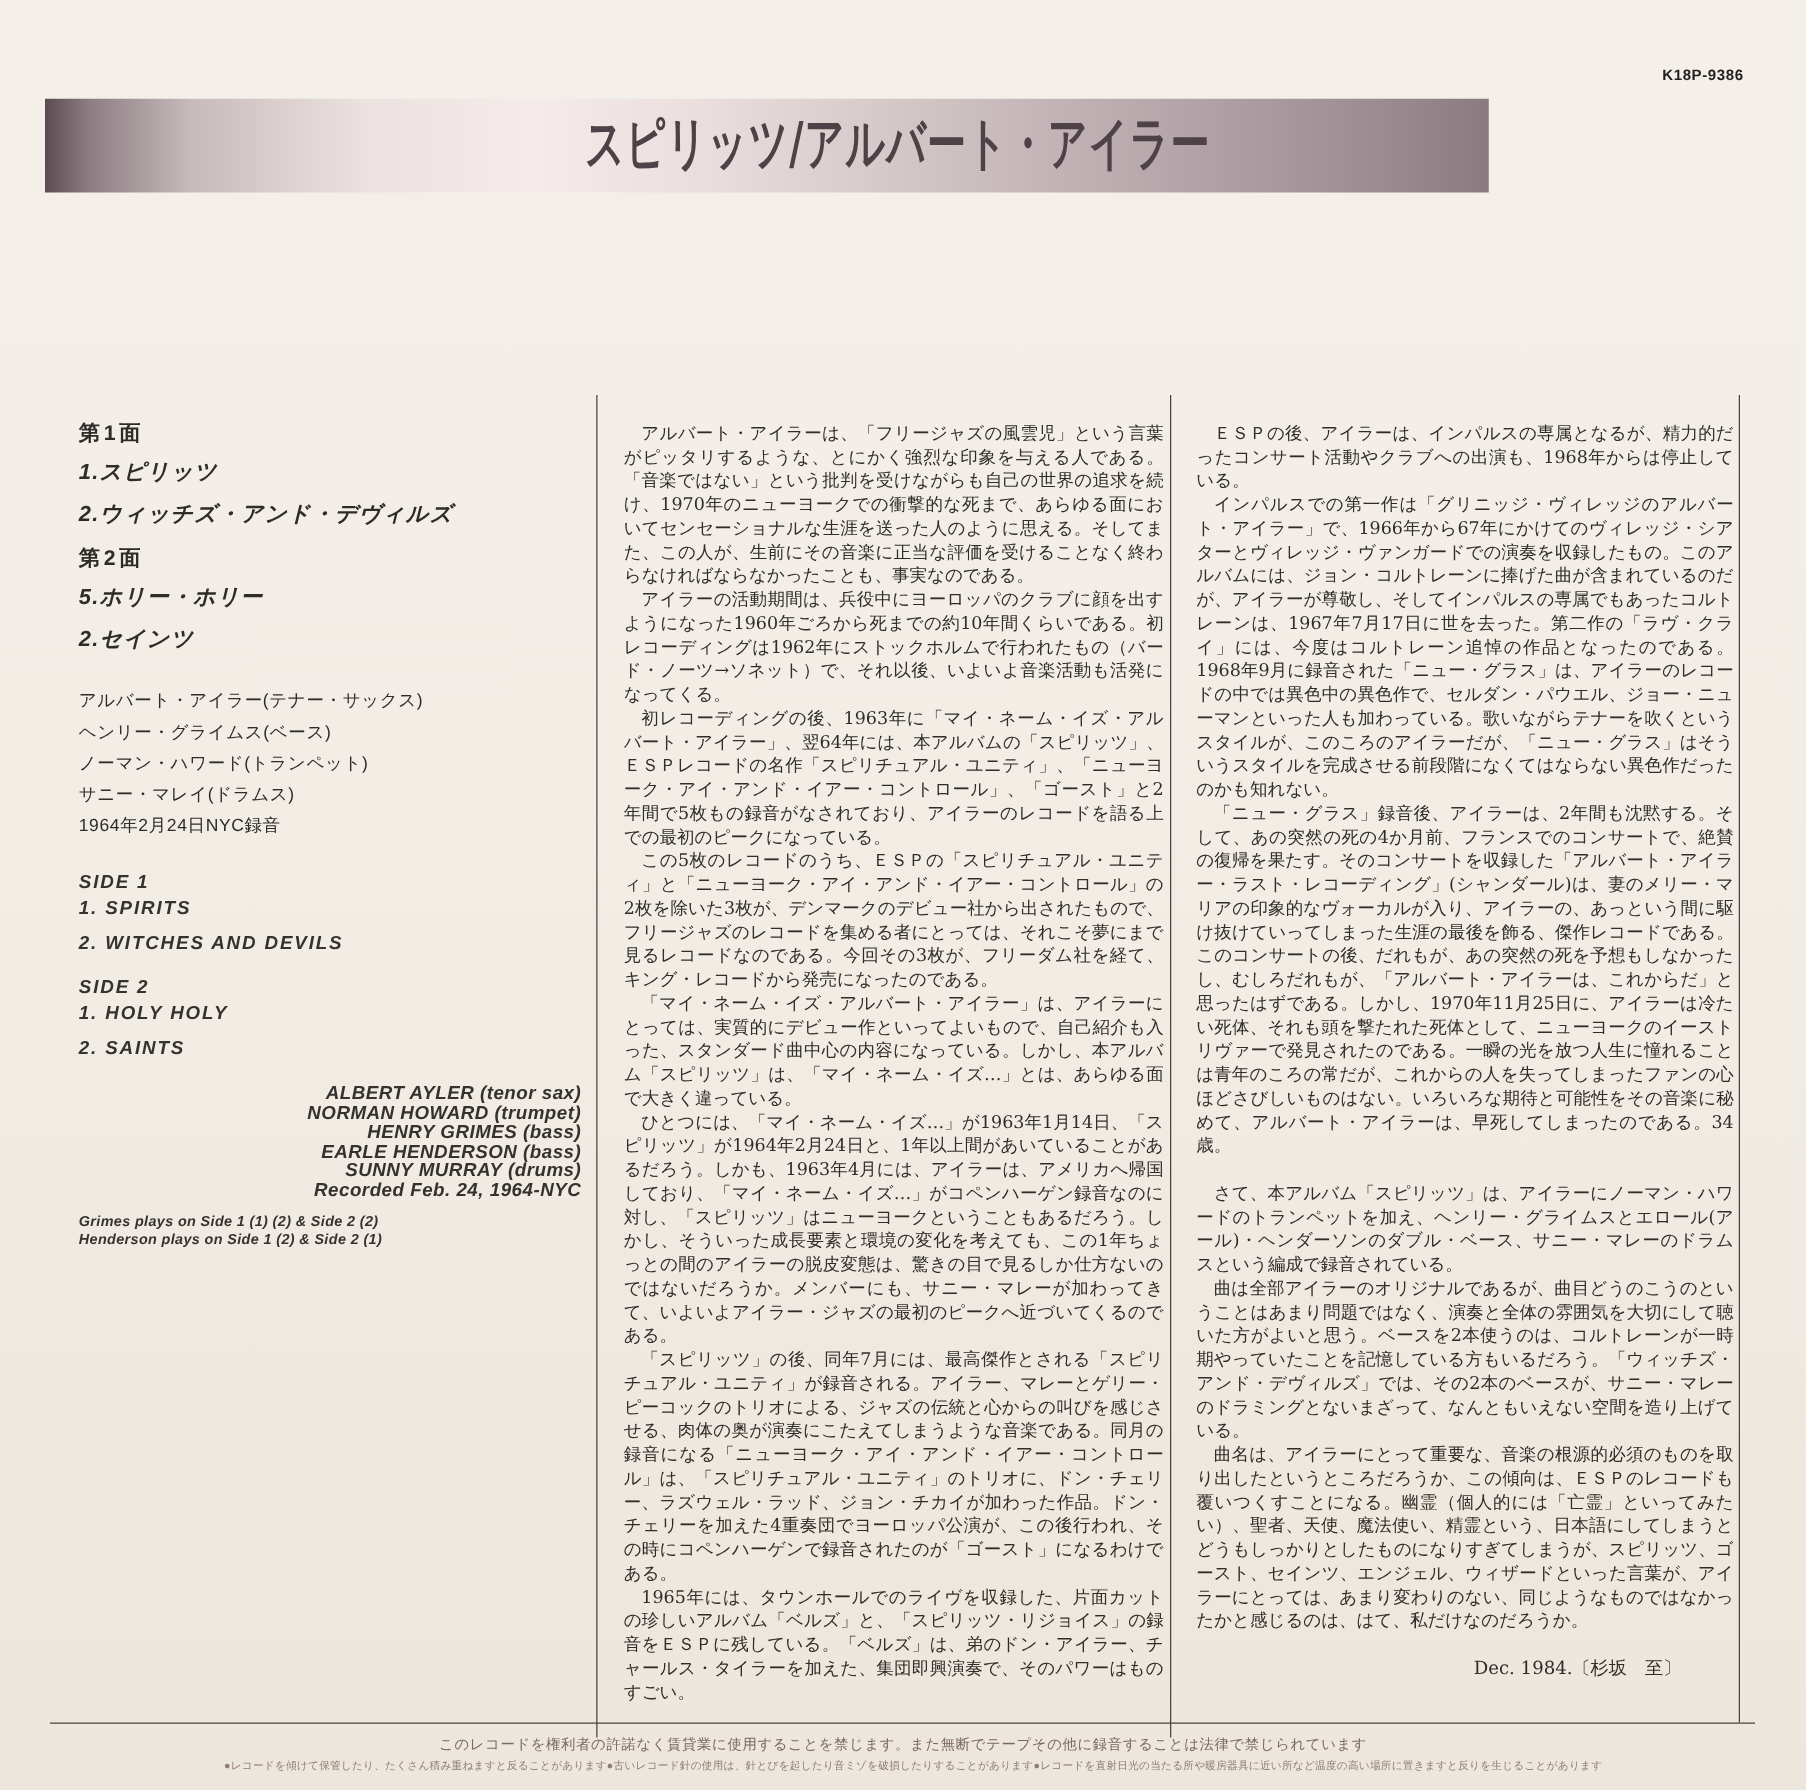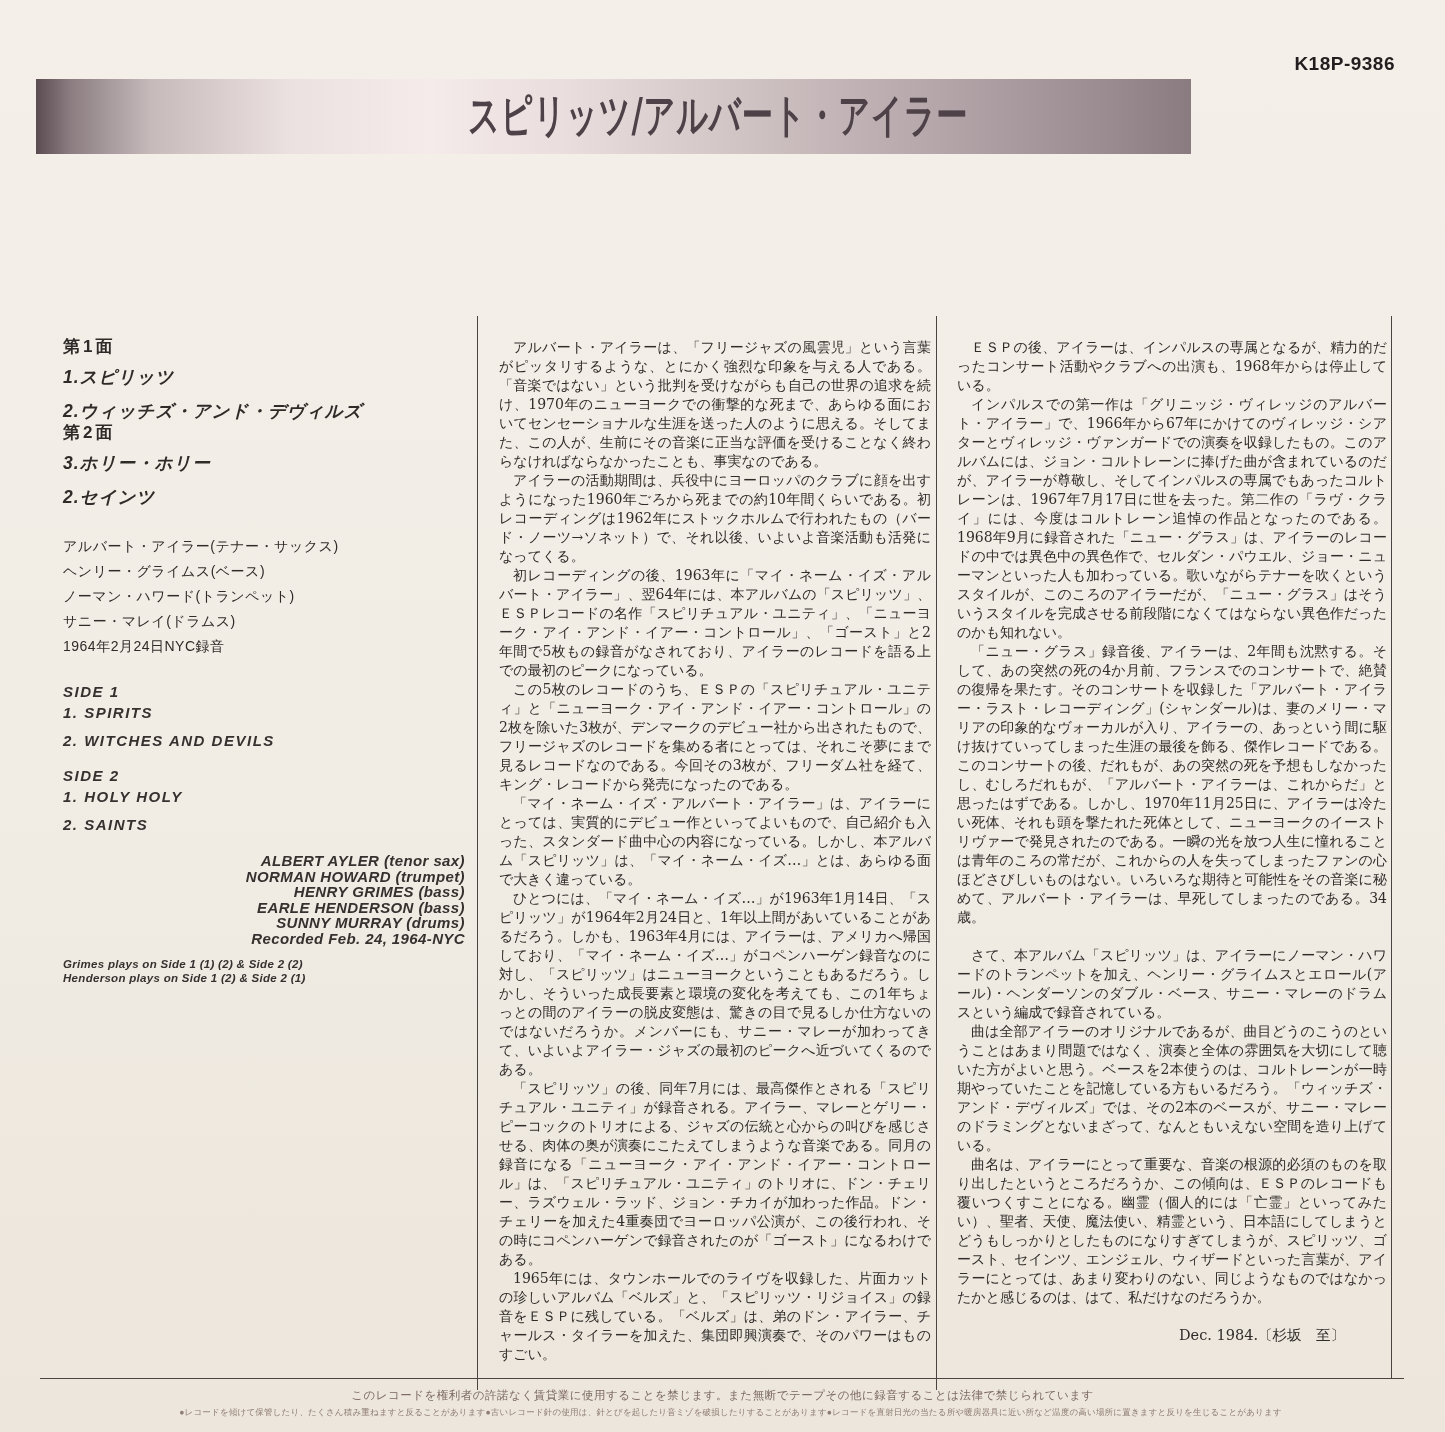--- a/index.html
+++ b/index.html
@@ -4,21 +4,21 @@
 <style>
   html,body { margin:0; padding:0; }
   .page {
     position:relative; width:1445px; height:1432px; overflow:hidden;
     background: linear-gradient(180deg,#f4f0e9 0%, #f1ece4 55%, #ece6dc 100%);
     font-family:"DejaVu Serif", serif; color:#2f2b29;
   }
   .catalog {
     position:absolute; top:53px; right:50px;
     font-family:"Liberation Sans", sans-serif; font-weight:bold;
-    font-size:19px; letter-spacing:.5px; color:#221d1e;
+    font-size:12px; letter-spacing:.5px; color:#221d1e;
   }
   .banner {
     position:absolute; left:36px; top:79px; width:1155px; height:75px;
     background: linear-gradient(90deg,
       #5a4c51 0%, #8b7d81 3%, #c7babb 10%, #ece1e1 22%, #f4ebea 34%,
       #eadddd 46%, #d6c9c9 58%, #c2b4b6 70%, #ab9da1 83%, #998b8f 93%, #897b80 100%);
   }
   .banner-title {
     position:absolute; left:432px; top:50%;
     transform:translateY(-52%) scaleX(0.68); transform-origin:left center;
@@ -35,21 +35,21 @@
   
   .col-left { position:absolute; left:63px; top:336px; width:402px; }
   .jp-heading {
     font-family:"Liberation Sans", sans-serif; font-weight:bold;
     font-size:17px; letter-spacing:3px; line-height:22px;
   }
   .jp-track {
     font-family:"Liberation Sans", sans-serif; font-weight:bold; font-style:italic;
     font-size:17.5px; letter-spacing:1px; line-height:22px;
   }
-  .mt10 { margin-top:8px; } .mt14 { margin-top:12px; } .mt16 { }
+  .mt10 { margin-top:8px; } .mt14 { margin-top:12px; } .mt16 { margin-top:14px; }
   .jp-personnel { margin-top:26px; }
   .jp-person {
     font-family:"Liberation Sans", sans-serif; font-size:14px;
     line-height:25px; letter-spacing:.5px;
   }
   .en-block { margin-top:22px; }
   .en-heading, .en-track {
     font-family:"Liberation Sans", sans-serif; font-style:italic; font-weight:600;
     font-size:15px; letter-spacing:1.5px; line-height:21px; color:#35312f;
   }
@@ -104,21 +104,21 @@
   <div class="rule-v rule-v1"></div>
   <div class="rule-v rule-v2"></div>
   <div class="rule-v rule-v3"></div>
   <div class="rule-h"></div>
 
   <div class="col-left">
     <div class="jp-heading">第1面</div>
     <div class="jp-track mt10">1.スピリッツ</div>
     <div class="jp-track mt14">2.ウィッチズ・アンド・デヴィルズ</div>
     <div class="jp-heading mt16">第2面</div>
-    <div class="jp-track mt10">3.ホリー・ホリー</div>
+    <div class="jp-track mt10">5.ホリー・ホリー</div>
     <div class="jp-track mt14">2.セインツ</div>
 
     <div class="jp-personnel">
       <div class="jp-person">アルバート・アイラー(テナー・サックス)</div>
       <div class="jp-person">ヘンリー・グライムス(ベース)</div>
       <div class="jp-person">ノーマン・ハワード(トランペット)</div>
       <div class="jp-person">サニー・マレイ(ドラムス)</div>
       <div class="jp-person">1964年2月24日NYC録音</div>
     </div>
 

